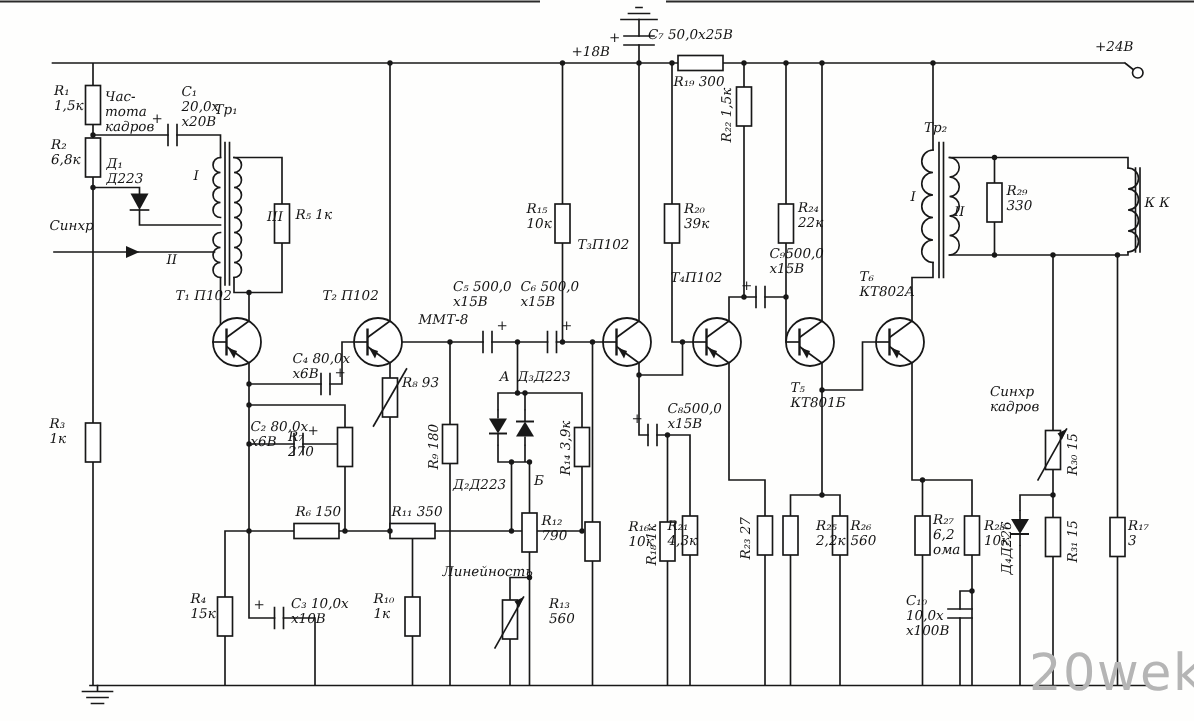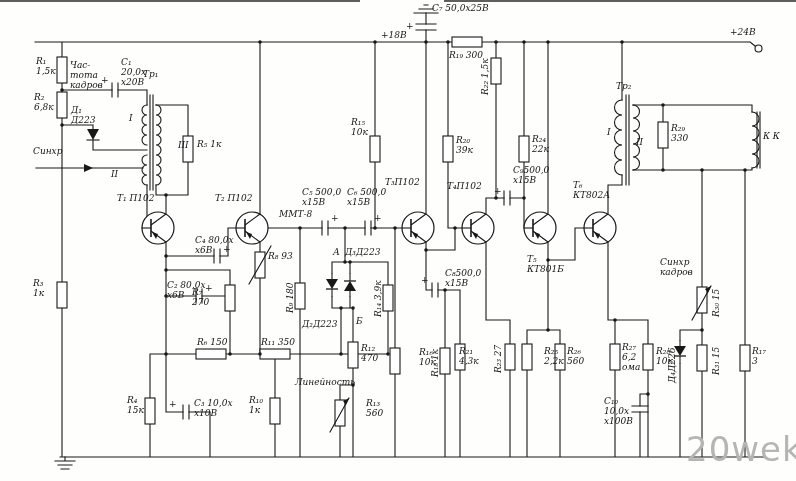--- a/index.html
+++ b/index.html
@@ -235,21 +235,21 @@
         <circle class="dt" cx="663" cy="105" r="1.8"></circle>
     <circle class="dt" cx="663" cy="170" r="1.8"></circle>
         <circle class="dt" cx="702" cy="170" r="1.8"></circle>
     <circle class="dt" cx="745" cy="170" r="1.8"></circle>
         <circle class="dt" cx="702" cy="330" r="1.8"></circle>
   </g>
 </svg>
 
 <div class="lb" style="left:730px;top:27px">+24В</div>
 <div class="lb" style="left:381px;top:30px">+18В</div>
-<div class="lb" style="left:432px;top:3px">C₇ 50,0х25В</div>
+<div class="lb" style="left:432px;top:19px">C₇ 50,0х25В</div>
 <div class="lb" style="left:406px;top:21px">+</div>
 <div class="lb" style="left:449px;top:50px">R₁₉ 300</div>
 <div class="lb" style="left:36px;top:56px">R₁
 1,5к</div>
 <div class="lb" style="left:70px;top:60px">Час-
 тота
 кадров</div>
 <div class="lb" style="left:121px;top:57px">C₁
 20,0х
 х20В</div>
@@ -283,22 +283,22 @@
 х15В</div>
 <div class="lb" style="left:331px;top:213px">+</div>
 <div class="lb" style="left:347px;top:187px">C₆ 500,0
 х15В</div>
 <div class="lb" style="left:374px;top:213px">+</div>
 <div class="lb" style="left:333px;top:247px">А</div>
 <div class="lb" style="left:345px;top:247px">Д₃Д223</div>
 <div class="lb" style="left:302px;top:319px">Д₂Д223</div>
 <div class="lb" style="left:356px;top:316px">Б</div>
 <div class="lb rot" style="left:373px;top:317px">R₁₄ 3,9к</div>
-<div class="lb" style="left:385px;top:177px">Т₃П102</div>
-<div class="lb" style="left:351px;top:117px">R₁₅
+<div class="lb" style="left:385px;top:159px">Т₃П102</div>
+<div class="lb" style="left:351px;top:135px">R₁₅
 10к</div>
 <div class="lb" style="left:456px;top:135px">R₂₀
 39к</div>
 <div class="lb" style="left:447px;top:181px">Т₄П102</div>
 <div class="lb" style="left:445px;top:268px">C₈500,0
 х15В</div>
 <div class="lb" style="left:421px;top:275px">+</div>
 <div class="lb" style="left:513px;top:165px">C₉500,0
 х15В</div>
 <div class="lb" style="left:494px;top:186px">+</div>
@@ -317,32 +317,32 @@
 <div class="lb" style="left:763px;top:131px">К К</div>
 <div class="lb" style="left:660px;top:257px">Синхр
 кадров</div>
 <div class="lb rot" style="left:711px;top:317px">R₃₀ 15</div>
 <div class="lb" style="left:197px;top:337px">R₆ 150</div>
 <div class="lb" style="left:261px;top:337px">R₁₁ 350</div>
 <div class="lb" style="left:295px;top:377px">Линейность</div>
 <div class="lb" style="left:366px;top:398px">R₁₃
 560</div>
 <div class="lb" style="left:361px;top:343px">R₁₂
-470</div>
+790</div>
 <div class="lb" style="left:127px;top:395px">R₄
 15к</div>
 <div class="lb" style="left:194px;top:398px">C₃ 10,0х
 х10В</div>
 <div class="lb" style="left:169px;top:399px">+</div>
 <div class="lb" style="left:249px;top:395px">R₁₀
 1к</div>
 <div class="lb" style="left:419px;top:347px">R₁₆
 10к</div>
 <div class="lb rot" style="left:430px;top:377px">R₁₈ 1к</div>
-<div class="lb" style="left:459px;top:346px">R₂₁
+<div class="lb" style="left:445px;top:346px">R₂₁
 4,3к</div>
 <div class="lb rot" style="left:493px;top:373px">R₂₃ 27</div>
 <div class="lb" style="left:544px;top:346px">R₂₅
 2,2к</div>
 <div class="lb" style="left:567px;top:346px">R₂₆
 560</div>
 <div class="lb" style="left:622px;top:342px">R₂₇
 6,2
 ома</div>
 <div class="lb" style="left:656px;top:346px">R₂₈

